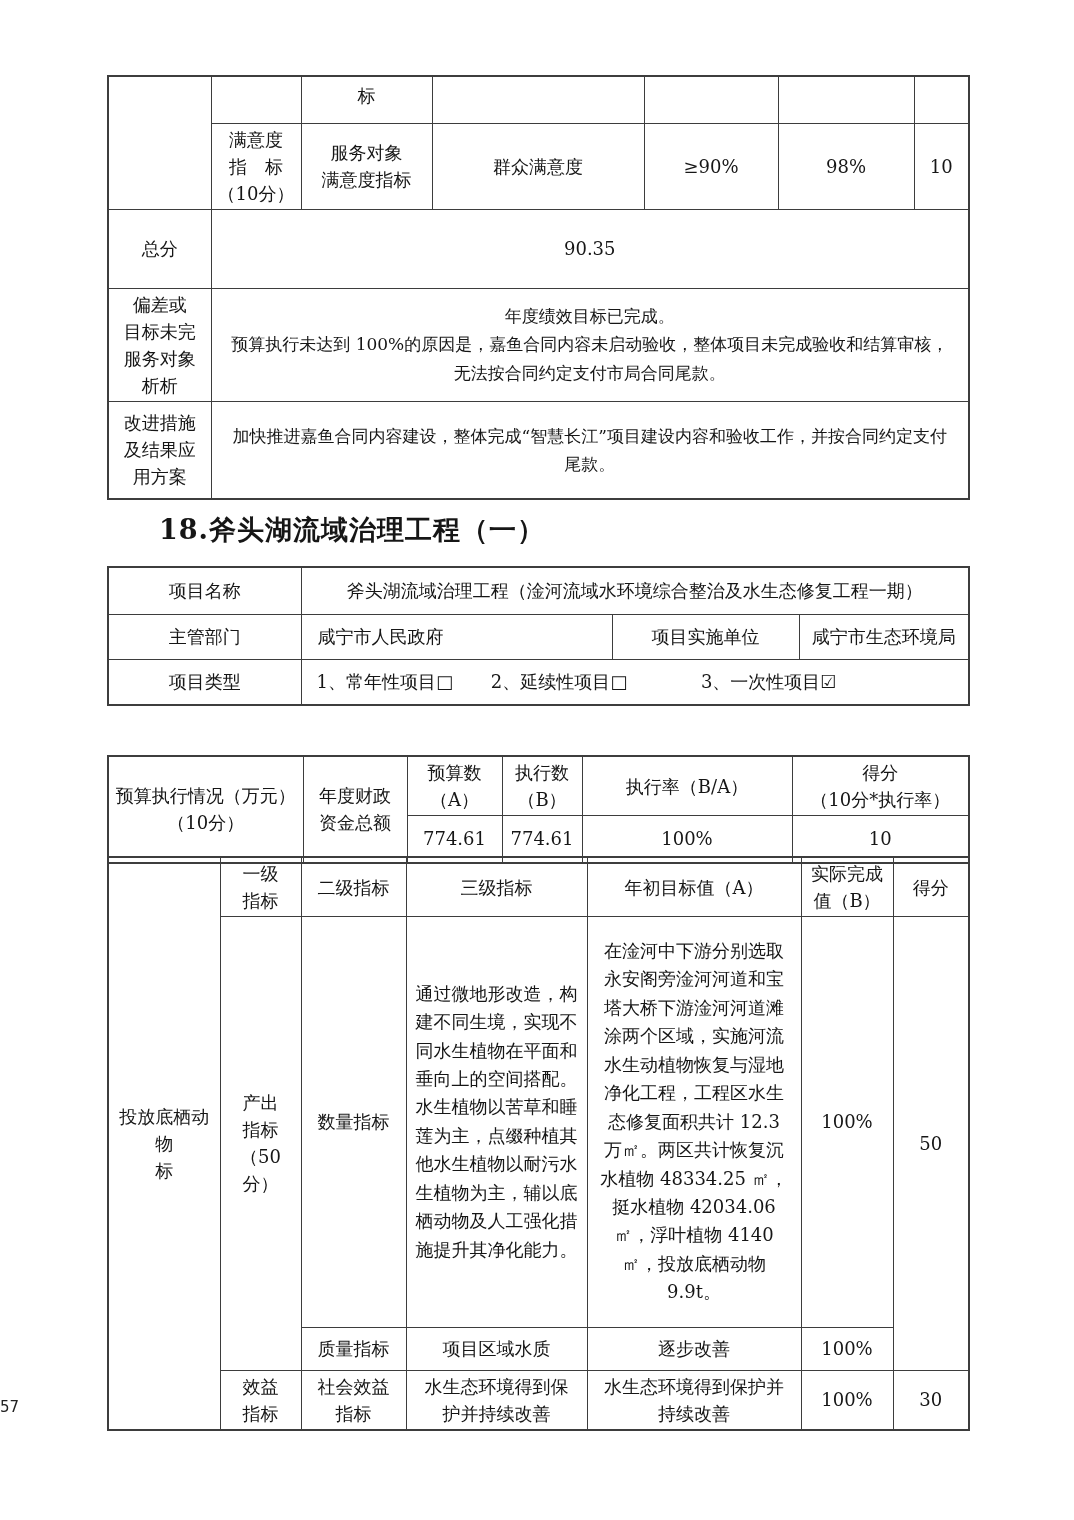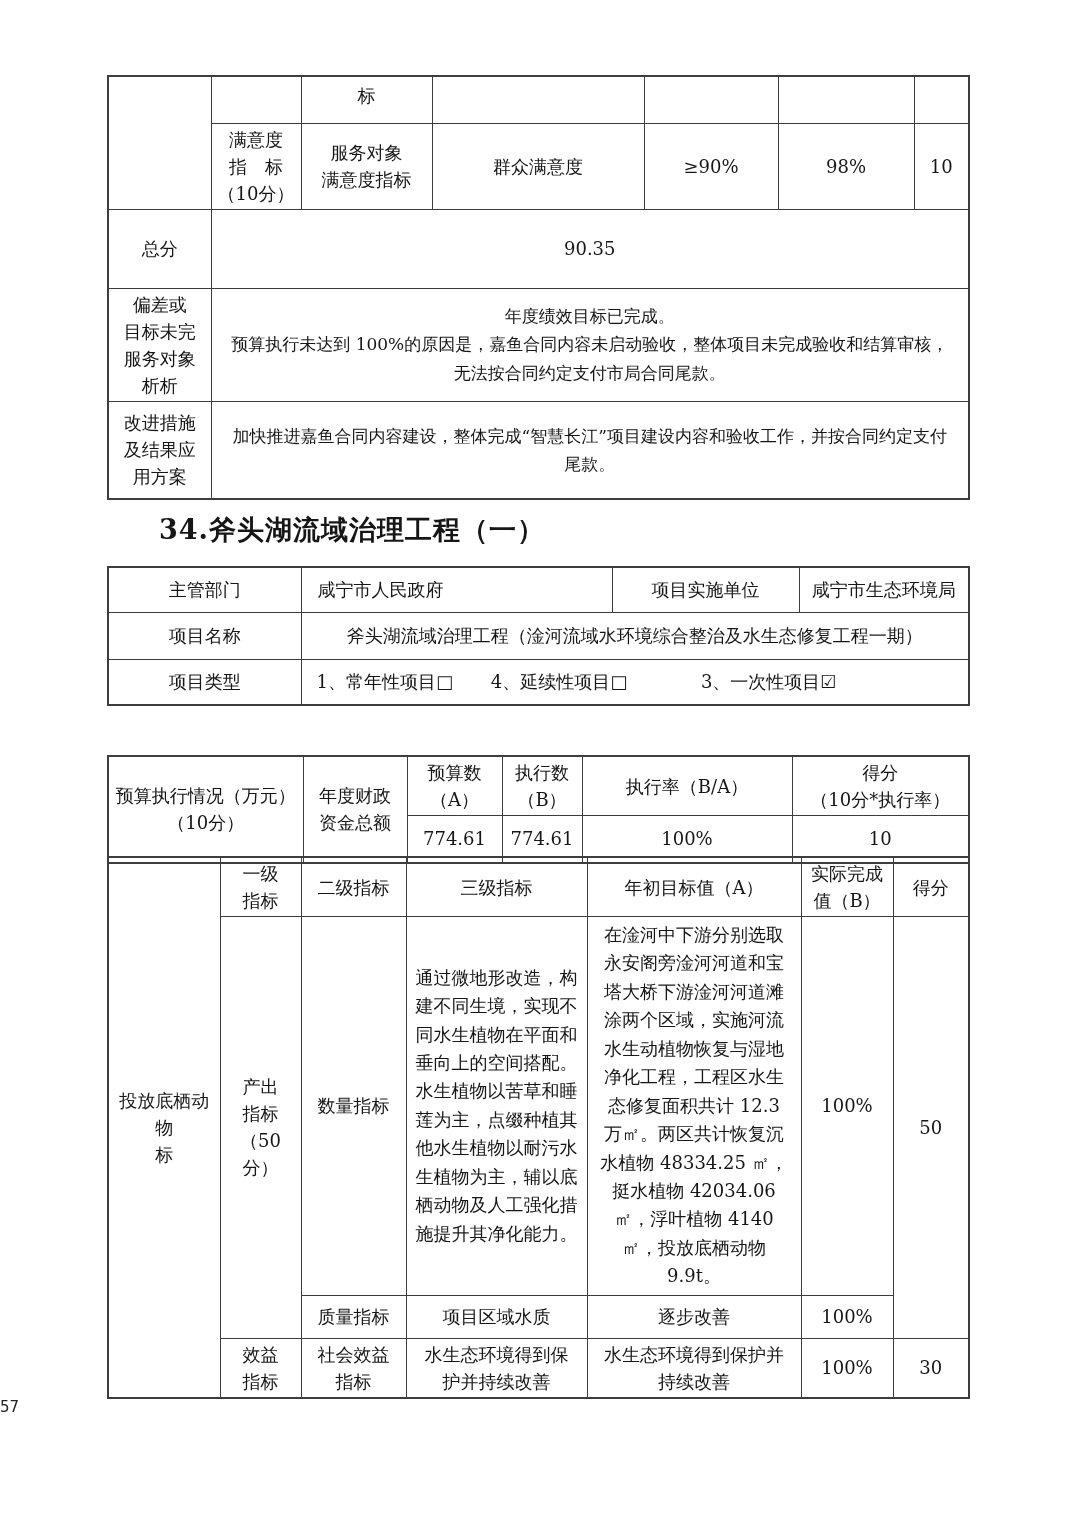--- a/index.html
+++ b/index.html
@@ -22,21 +22,21 @@
     line-height:1.5;
     padding:2px 6px;
     overflow:hidden;
     word-break:normal;
     overflow-wrap:break-word;
   }
   .pre{white-space:pre-line;}
   .left{text-align:left !important;}
   .topv{vertical-align:top !important;padding-top:5px !important;}
   .para{font-size:17px !important;line-height:1.65 !important;padding:4px 14px !important;}
-  .bigtext{font-size:18px !important;line-height:1.58 !important;padding:4px 9px !important;}
+  .bigtext{font-size:18px !important;line-height:1.58 !important;padding:20px 9px !important;}
   .opts{padding-left:15px !important;}
   .opt{margin-right:32px;}
   .opt-wide{margin-right:68px;}
   .top-tbl{left:107px;top:75px;width:861px;}
   .sec1{left:107px;top:566px;width:861px;}
   .sec2{left:107px;top:755px;width:861px;}
   .sec3{left:107px;top:856px;width:861px;}
   .heading{
     position:absolute;left:159px;top:512px;
     font-size:27px;font-weight:bold;letter-spacing:1px;
@@ -98,45 +98,45 @@
     </tr>
     <tr style="height:98px">
       <td class="pre">改进措施
 及结果应
 用方案</td>
       <td colspan="6" class="para">加快推进嘉鱼合同内容建设，整体完成“智慧长江”项目建设内容和验收工作，并按合同约定支付尾款。</td>
     </tr>
   </tbody>
     </table>
 
-  <div class="heading">34.斧头湖流域治理工程（一）</div>
+  <div class="heading">18.斧头湖流域治理工程（一）</div>
 
   <table class="sec1 tbl">
     <colgroup>
       <col style="width:193px">
         <col style="width:311px">
         <col style="width:187px">
         <col style="width:170px">
     </colgroup>
     <tbody>
-        <tr style="height:45px">
+        <tr style="height:47px">
+      <td>项目名称</td>
+      <td colspan="3">斧头湖流域治理工程（淦河流域水环境综合整治及水生态修复工程一期）</td>
+    </tr>
+    <tr style="height:45px">
       <td>主管部门</td>
       <td class="left" style="padding-left:16px">咸宁市人民政府</td>
       <td>项目实施单位</td>
       <td>咸宁市生态环境局</td>
     </tr>
-    <tr style="height:47px">
-      <td>项目名称</td>
-      <td colspan="3">斧头湖流域治理工程（淦河流域水环境综合整治及水生态修复工程一期）</td>
-    </tr>
     <tr style="height:46px">
       <td>项目类型</td>
       <td colspan="3" class="left opts">
         <span class="opt"><span>1、常年性项目</span><span>□</span></span>
-        <span class="opt-wide"><span>4、延续性项目</span><span>□</span></span>
+        <span class="opt-wide"><span>2、延续性项目</span><span>□</span></span>
         <span><span>3、一次性项目</span><span>☑</span></span>
       </td>
     </tr>
   </tbody>
     </table>
 
   <table class="sec2 tbl">
     <colgroup>
       <col style="width:195px">
         <col style="width:104px">

